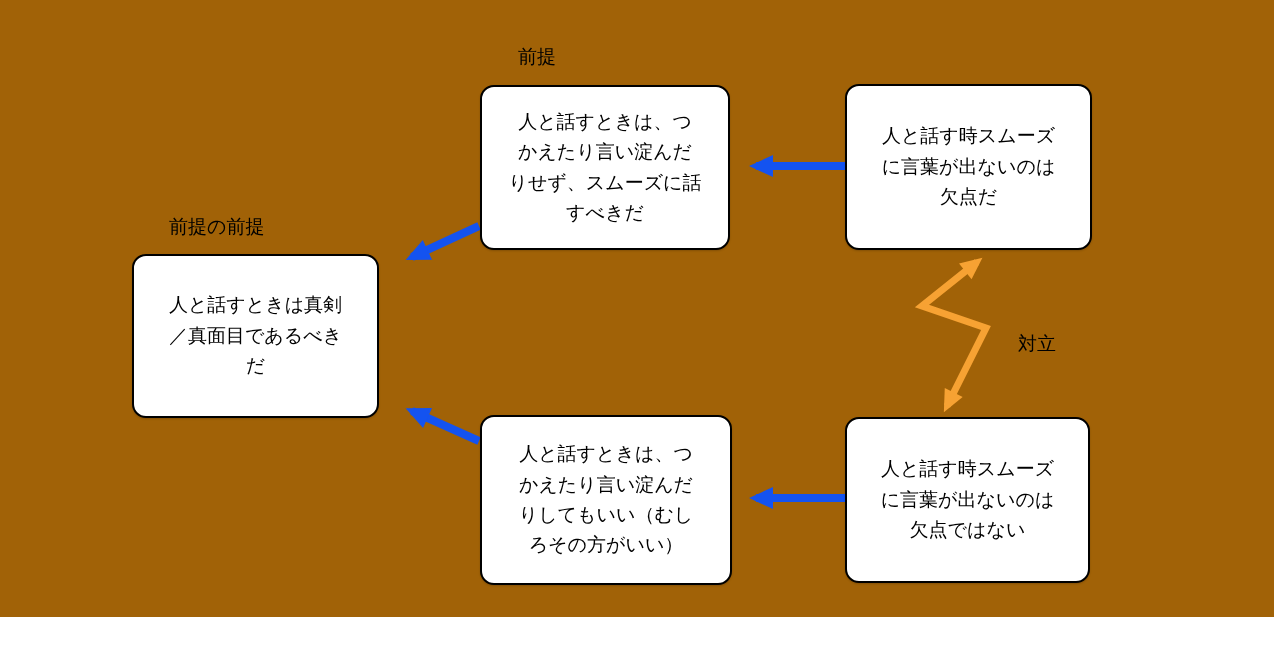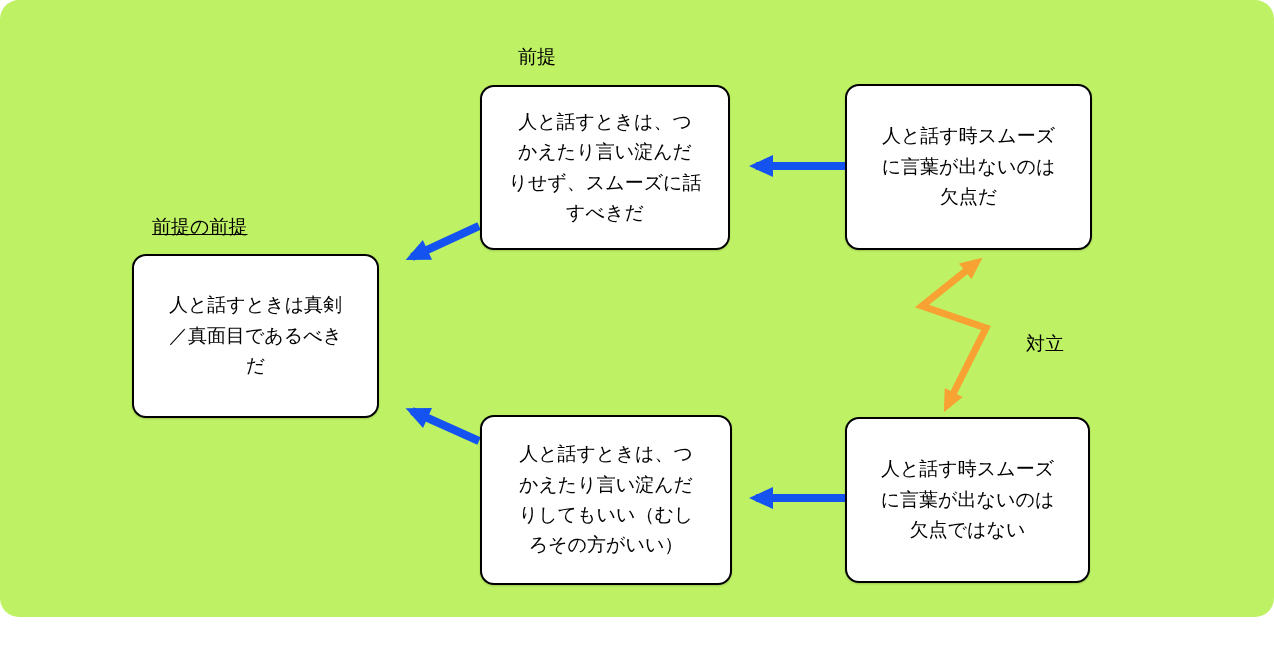--- a/index.html
+++ b/index.html
@@ -4,25 +4,24 @@
 <style>
   html, body {
     margin: 0;
     padding: 0;
     background: #ffffff;
   }
   .canvas {
     position: relative;
     width: 1274px;
     height: 617px;
-    background: #bef264;
+    background: #a16207;
     font-family: "Liberation Sans", sans-serif;
     color: #000000;
     overflow: hidden;
-    border-radius: 19px;
   }
   .arrows {
     position: absolute;
     left: 0;
     top: 0;
     pointer-events: none;
   }
   .node {
     position: absolute;
     box-sizing: border-box;
@@ -44,22 +43,22 @@
   .node-root-premise  { left: 132px; top: 254px; width: 247px; height: 164px; }
   .node-premise-bottom{ left: 480px; top: 415px; width: 252px; height: 170px; }
   .node-claim-positive{ left: 845px; top: 417px; width: 245px; height: 166px; }
   .floating-label {
     position: absolute;
     font-size: 19px;
     line-height: 1.2;
     color: #000000;
   }
   .label-premise            { left: 518px; top: 46px; }
-  .label-premise-of-premise { left: 152px; top: 216px; text-decoration: underline; }
-  .label-conflict           { left: 1018px; top: 333px; margin-left: 8px; }
+  .label-premise-of-premise { left: 169px; top: 216px; }
+  .label-conflict           { left: 1018px; top: 333px; }
 </style>
 </head>
 <body>
 
 <div class="canvas">
 
   <svg class="arrows" width="1274" height="669" viewBox="0 0 1274 669">
     <defs>
       <marker id="head-blue" markerUnits="userSpaceOnUse" markerWidth="30" markerHeight="30" refX="18" refY="13" orient="auto">
         <path d="M1,2 L25,13 L1,24 Z" fill="#1453f0"></path>

